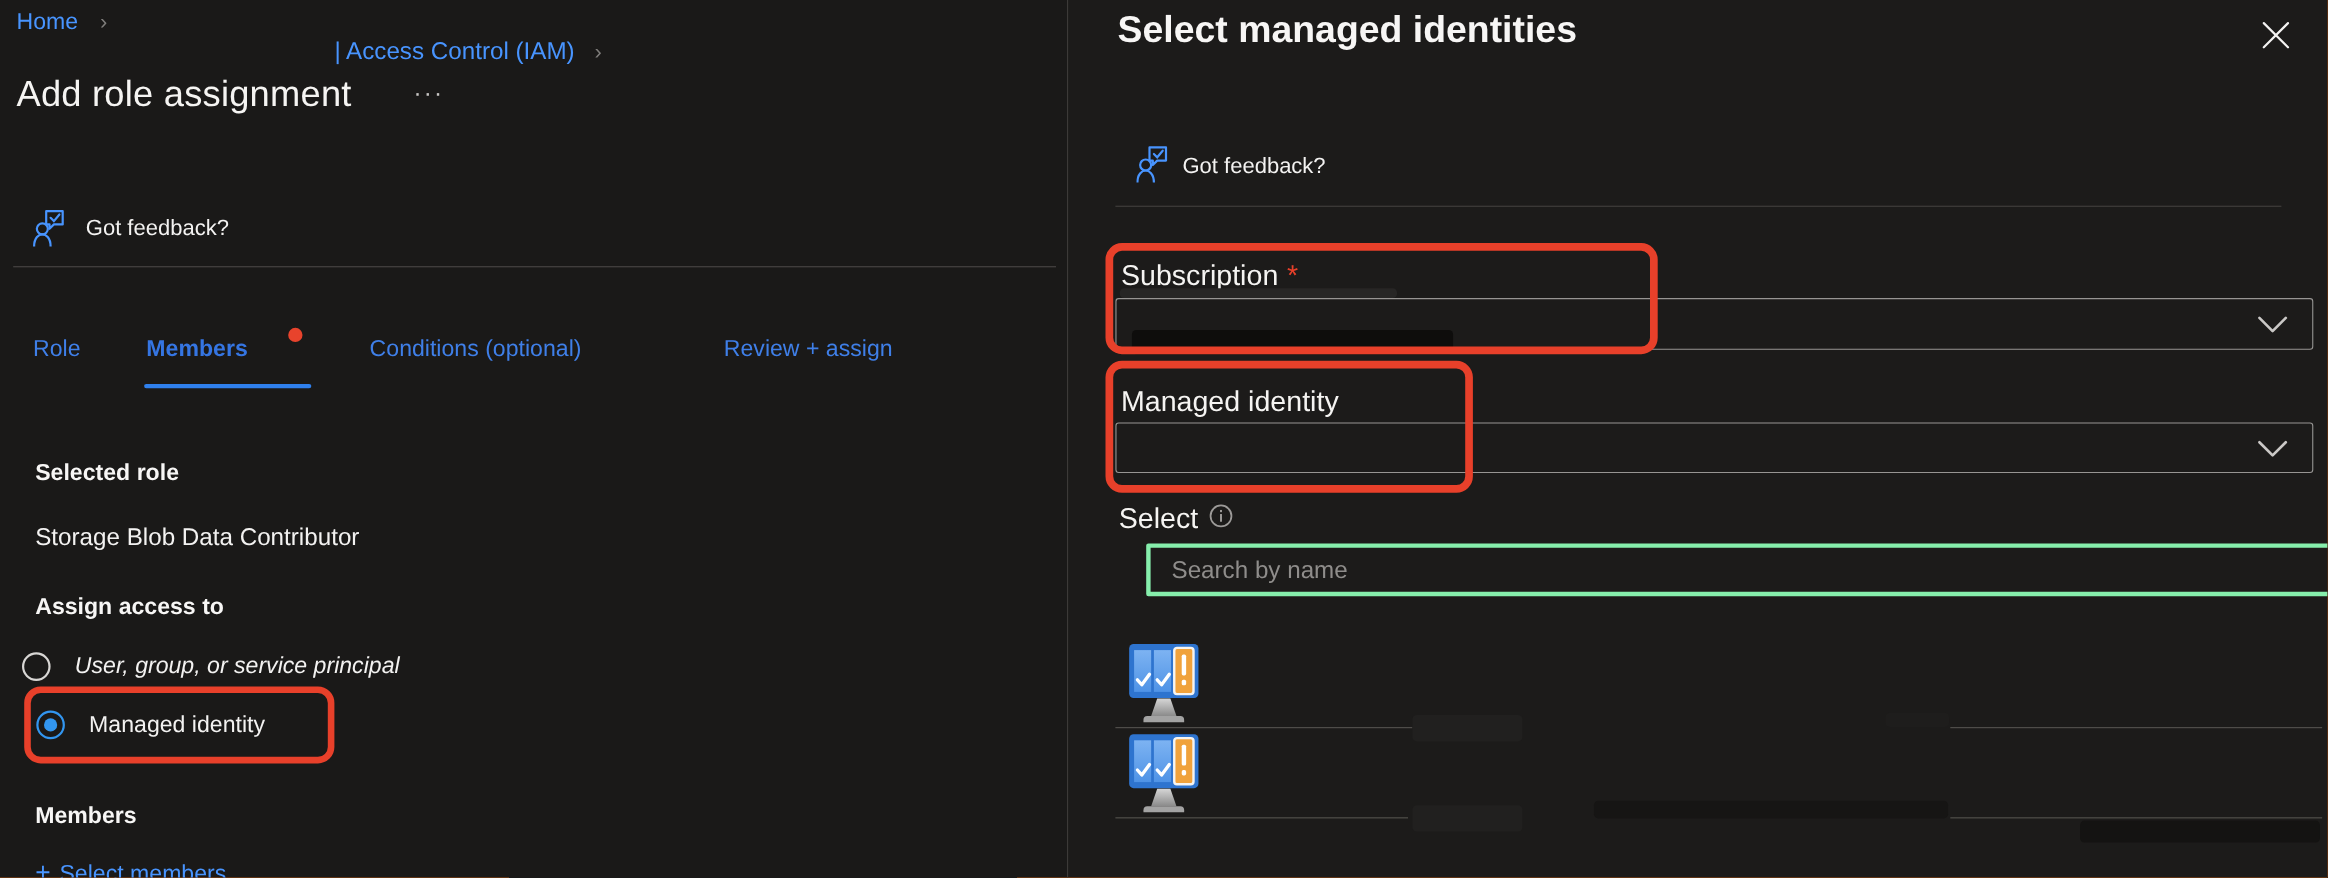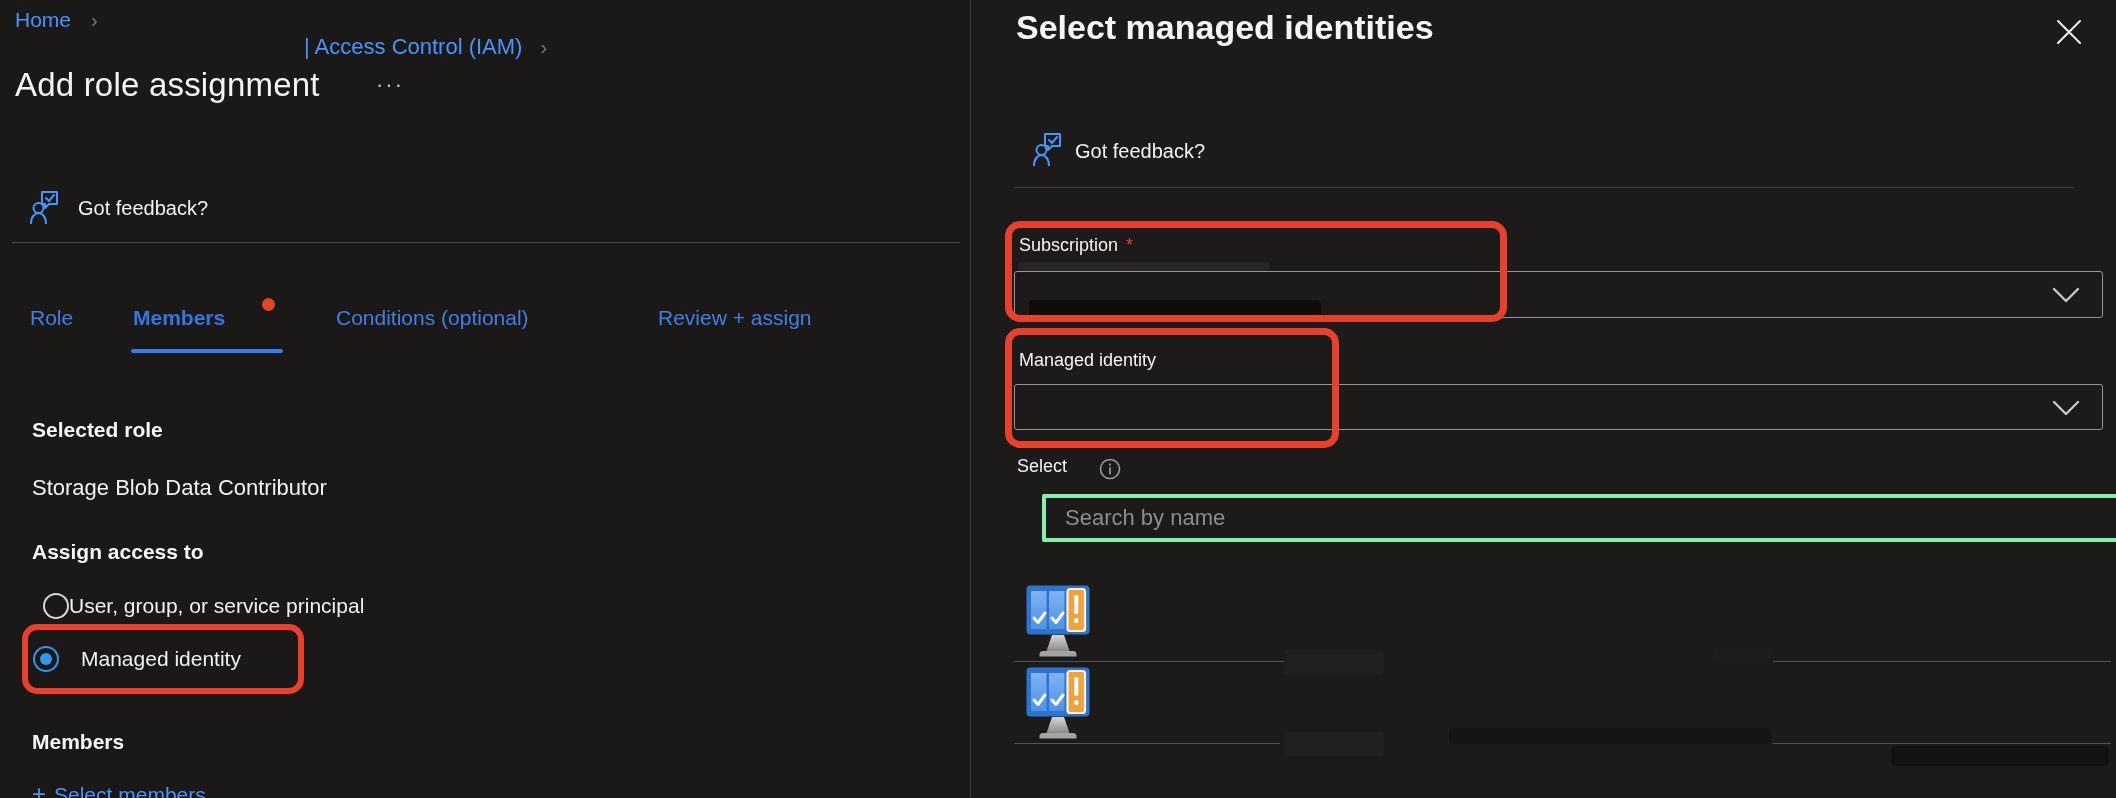--- a/index.html
+++ b/index.html
@@ -25,21 +25,21 @@
   .body-text{font-size:22px;color:#f3f2f1;}
   .radio-outer{width:26px;height:26px;border-radius:50%;box-sizing:border-box;}
   .radio-off{border:2.5px solid #d8d6d4;}
   .radio-on{border:2.5px solid #3296f0;display:flex;align-items:center;justify-content:center;}
   .radio-dot{width:12px;height:12px;border-radius:50%;background:#3296f0;}
   .radio-label{font-size:21px;color:#f3f2f1;}
   .red-box{border:6px solid #e8402a;border-radius:15px;box-sizing:border-box;background:transparent;pointer-events:none;}
   
   #right-panel{left:970px;top:0;width:1146px;height:798px;background:#1c1b1a;border-left:1px solid #3c3a38;box-sizing:border-box;}
   #panel-title{font-size:34px;font-weight:bold;color:#f7f6f5;}
-  .field-label{font-size:18px;color:#f5f4f2;}
+  .field-label{font-size:26px;color:#f5f4f2;}
   .req{color:#e8402a;margin-left:8px;}
   .dropdown{box-sizing:border-box;border:1px solid #979593;border-radius:3px;background:#1c1b1a;}
   .search-box{box-sizing:border-box;border:4px solid #86efac;border-radius:2px;background:#1c1b1a;margin-left:28px;}
   .search-box input{
     width:100%;height:100%;border:none;outline:none;background:transparent;
     color:#e8e6e4;font-size:22px;padding:0 0 0 19px;font-family:"Liberation Sans",sans-serif;
   }
   .search-box input::placeholder{color:#8f8d8b;}
   .redact{border-radius:4px;}
   .row-line{height:1px;background:#55534f;}
@@ -80,21 +80,21 @@
     <div class="abs tab-dot" style="left:262px;top:298px;"></div>
     <div class="abs tab-underline" style="left:131px;top:349px;width:152px;"></div>
     <div class="abs tab" style="left:336px;top:306px;">Conditions (optional)</div>
     <div class="abs tab" style="left:658px;top:306px;">Review + assign</div>
 
     <div class="abs sec-label" style="left:32px;top:418px;">Selected role</div>
     <div class="abs body-text" style="left:32px;top:475px;">Storage Blob Data Contributor</div>
 
     <div class="abs sec-label" style="left:32px;top:540px;">Assign access to</div>
 
-    <div class="abs" style="left:43px;top:593px;display:flex;align-items:center;">
+    <div class="abs" style="left:20px;top:593px;display:flex;align-items:center;gap:22px;font-style:italic;">
       <span class="radio-outer radio-off"></span>
       <span class="radio-label">User, group, or service principal</span>
     </div>
 
     <div class="abs" style="left:33px;top:646px;display:flex;align-items:center;gap:22px;">
       <span class="radio-outer radio-on">
           <span class="radio-dot"></span>
         </span>
       <span class="radio-label">Managed identity</span>
     </div>

